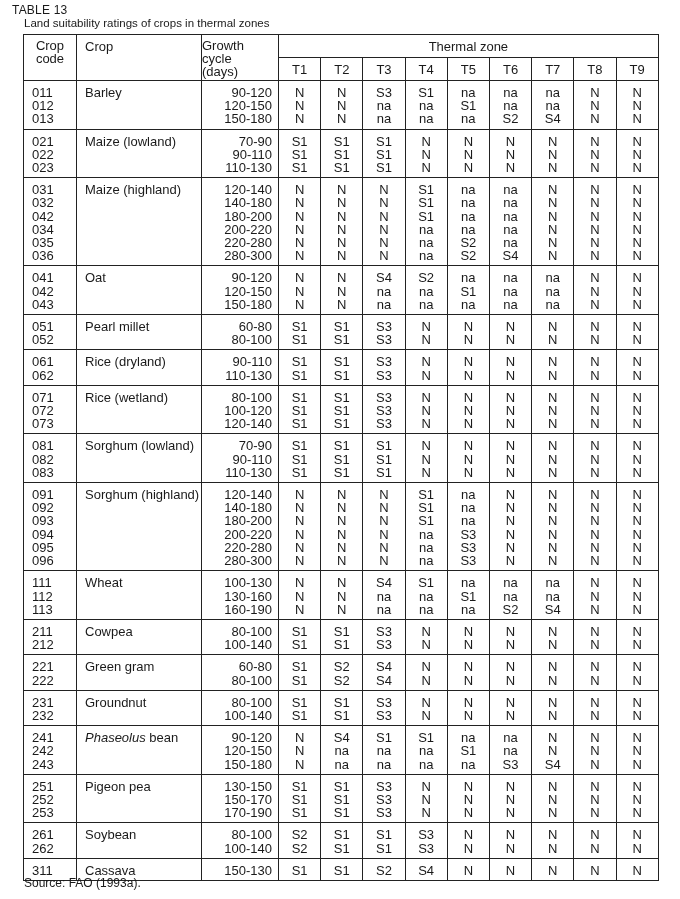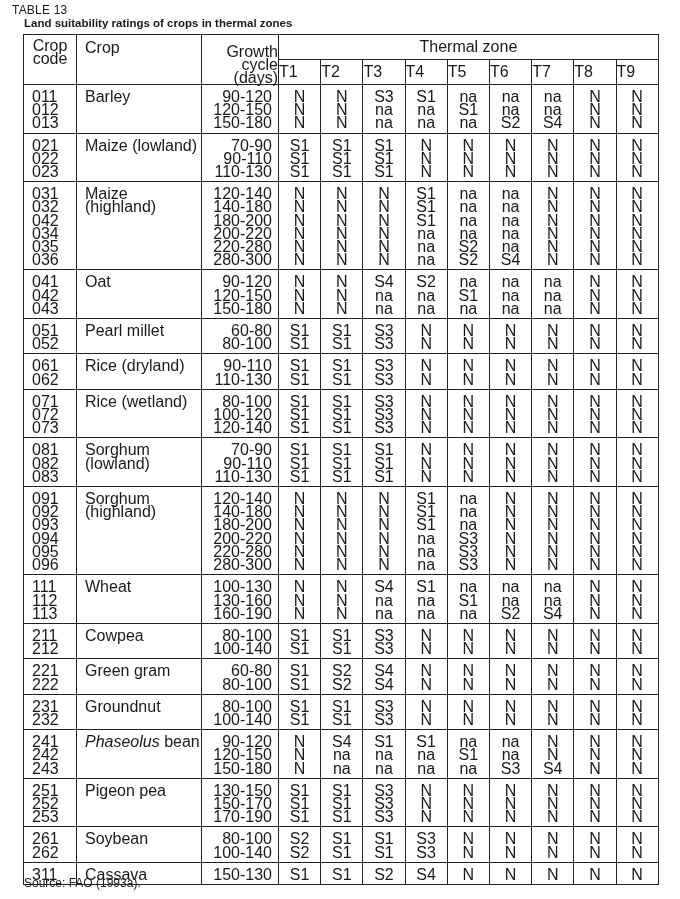--- a/index.html
+++ b/index.html
@@ -1,30 +1,30 @@
 <!DOCTYPE html>
 <html><head>
 <meta charset="utf-8">
 <style>
   html, body { margin:0; padding:0; background:#fff; }
   body { width:680px; height:899px; position:relative; font-family:"Liberation Sans", sans-serif; color:#1a1a1a; overflow:hidden; }
   .caption-label { position:absolute; left:12px; top:3px; font-size:12px; letter-spacing:0.2px; }
-  .caption-title { position:absolute; left:24px; top:17px; font-size:11.5px; font-weight:bold; }
-  table { position:absolute; left:23px; top:34px; border-collapse:collapse; table-layout:fixed; width:635px; font-size:16px; }
+  .caption-title { position:absolute; left:24px; top:17px; font-size:11.5px; font-weight:normal; }
+  table { position:absolute; left:23px; top:34px; border-collapse:collapse; table-layout:fixed; width:635px; font-size:13px; }
   th, td { border:1.5px solid #222; padding:0; }
   th { font-weight:normal; }
   col.c-code { width:53px; }
   col.c-crop { width:125px; }
   col.c-growth { width:77px; }
   col.c-t { width:42.2px; }
   .h-code { text-align:center; vertical-align:top; padding-top:4px; line-height:13px; }
   .h-crop { text-align:left; vertical-align:top; padding-top:4px; padding-left:8px; }
-  .h-growth { text-align:right; vertical-align:top; padding-top:10px; line-height:13px; }
+  .h-growth { text-align:left; vertical-align:top; padding-top:4px; line-height:13px; }
   .h-zone { height:22px; }
-  .h-t { text-align:left; height:22px; }
+  .h-t { text-align:center; height:22px; }
   td { vertical-align:top; padding-top:5px; padding-bottom:3px; line-height:13.2px; }
   td.code { padding-left:8px; }
   td.crop { padding-left:8px;margin-left:25px; }
   td.growth { text-align:right; padding-right:6px; }
   td.t { text-align:center; }
   .line { display:block; white-space:nowrap; }
   .source { position:absolute; left:24px; top:876px; font-size:12px; }
   i { }
 </style>
 </head>

